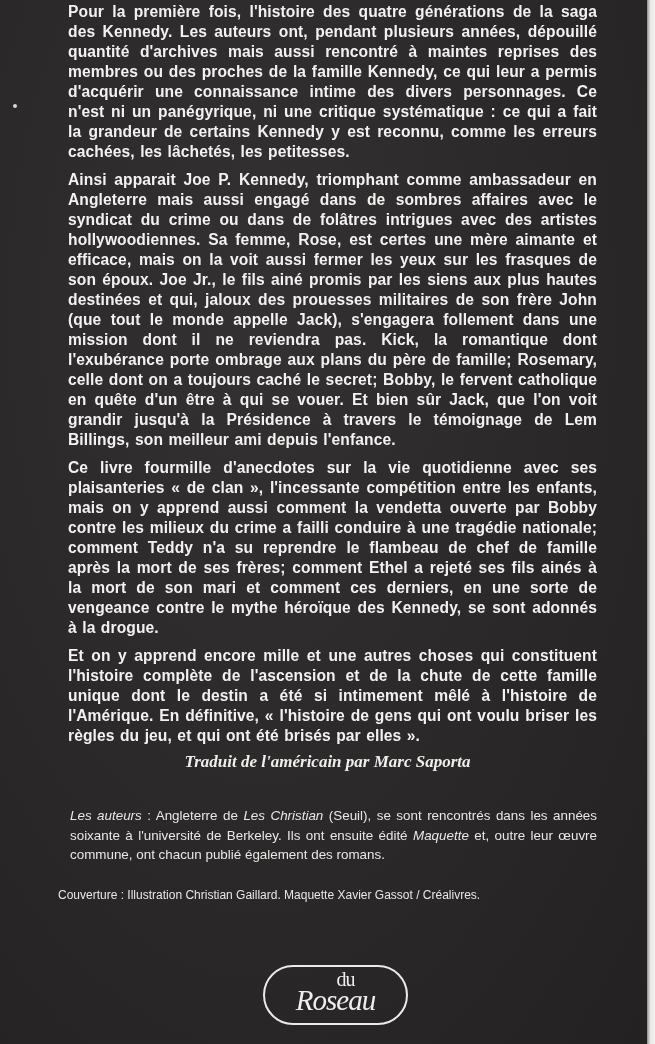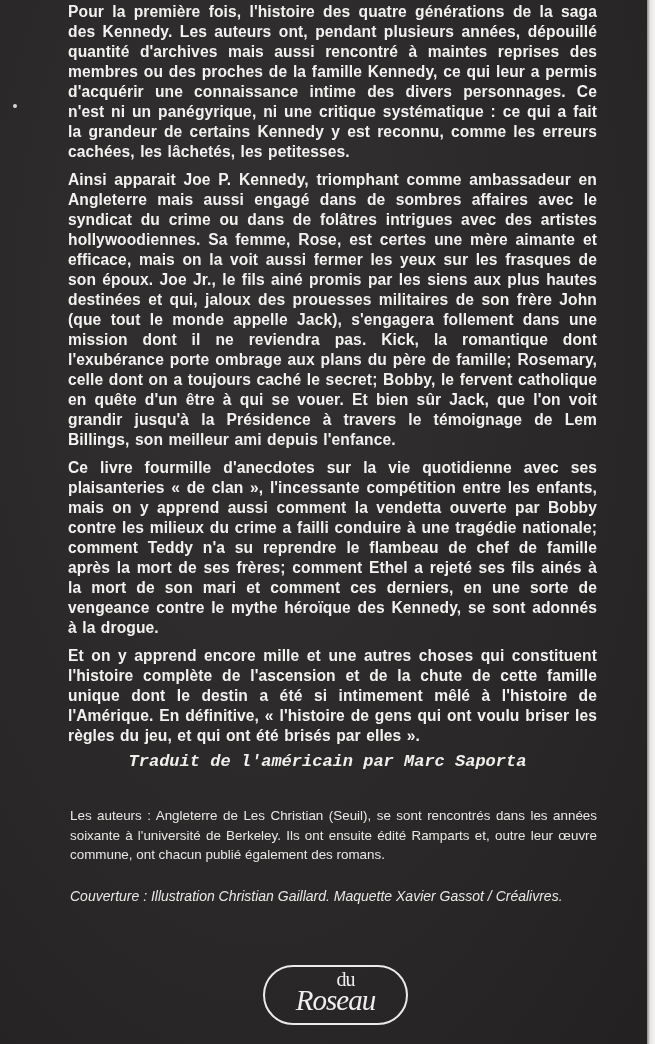--- a/index.html
+++ b/index.html
@@ -28,33 +28,33 @@
     font-size: 15.6px;
     line-height: 20px;
     text-align: justify;
     letter-spacing: 0.1px;
     word-spacing: 1px;
   }
   .body-text p { margin: 0 0 8px 0; }
   .translator {
     position: absolute; left: 0; width: 655px; top: 752px;
     text-align: center;
-    font-family: Liberation Mono, monospace;
+    font-family: Liberation Serif, serif;
     font-style: italic; font-weight: bold;
     font-size: 17px; color: #efefec;
   }
   .authors {
     position: absolute; left: 70px; top: 806px; width: 527px;
     font-size: 13.4px; line-height: 19.5px; color: #e8e8e5;
     text-align: justify;
   }
-  .authors .it { }
+  .authors .it { font-style: italic; }
   .cover {
-    position: absolute; left: 70px; top: 888px; width: 540px;
-    font-size: 14px; color: #e8e8e5; font-style: italic;
+    position: absolute; left: 58px; top: 888px; width: 540px;
+    font-size: 12px; color: #e8e8e5;
   }
   .logo {
     position: absolute; left: 263px; top: 965px; width: 145px; height: 60px;
     border: 2.5px solid #ecebea; border-radius: 32px;
     box-sizing: border-box;
     color: #f0efee;
     font-family: "Liberation Serif", serif;
     text-align: center;
   }
   .logo .du {
@@ -75,21 +75,21 @@
 
   <div class="body-text">
     <p>Pour la première fois, l'histoire des quatre générations de la saga des Kennedy. Les auteurs ont, pendant plusieurs années, dépouillé quantité d'archives mais aussi rencontré à maintes reprises des membres ou des proches de la famille Kennedy, ce qui leur a permis d'acquérir une connaissance intime des divers personnages. Ce n'est ni un panégyrique, ni une critique systématique : ce qui a fait la grandeur de certains Kennedy y est reconnu, comme les erreurs cachées, les lâchetés, les petitesses.</p>
     <p>Ainsi apparait Joe P. Kennedy, triomphant comme ambassadeur en Angleterre mais aussi engagé dans de sombres affaires avec le syndicat du crime ou dans de folâtres intrigues avec des artistes hollywoodiennes. Sa femme, Rose, est certes une mère aimante et efficace, mais on la voit aussi fermer les yeux sur les frasques de son époux. Joe Jr., le fils ainé promis par les siens aux plus hautes destinées et qui, jaloux des prouesses militaires de son frère John (que tout le monde appelle Jack), s'engagera follement dans une mission dont il ne reviendra pas. Kick, la romantique dont l'exubérance porte ombrage aux plans du père de famille; Rosemary, celle dont on a toujours caché le secret; Bobby, le fervent catholique en quête d'un être à qui se vouer. Et bien sûr Jack, que l'on voit grandir jusqu'à la Présidence à travers le témoignage de Lem Billings, son meilleur ami depuis l'enfance.</p>
     <p>Ce livre fourmille d'anecdotes sur la vie quotidienne avec ses plaisanteries « de clan », l'incessante compétition entre les enfants, mais on y apprend aussi comment la vendetta ouverte par Bobby contre les milieux du crime a failli conduire à une tragédie nationale; comment Teddy n'a su reprendre le flambeau de chef de famille après la mort de ses frères; comment Ethel a rejeté ses fils ainés à la mort de son mari et comment ces derniers, en une sorte de vengeance contre le mythe héroïque des Kennedy, se sont adonnés à la drogue.</p>
     <p>Et on y apprend encore mille et une autres choses qui constituent l'histoire complète de l'ascension et de la chute de cette famille unique dont le destin a été si intimement mêlé à l'histoire de l'Amérique. En définitive, « l'histoire de gens qui ont voulu briser les règles du jeu, et qui ont été brisés par elles ».</p>
   </div>
 
   <div class="translator">Traduit de l'américain par Marc Saporta</div>
 
-  <div class="authors"><span class="it">Les auteurs</span><span> : Angleterre de </span><span class="it">Les Christian</span><span> (Seuil), se sont rencontrés dans les années soixante à l'université de Berkeley. Ils ont ensuite édité </span><span class="it">Ramparts</span><span> et, outre leur œuvre commune, ont chacun publié également des romans.</span></div>
+  <div class="authors"><span class="it">Les auteurs</span><span> : Angleterre de </span><span class="it">Les Christian</span><span> (Seuil), se sont rencontrés dans les années soixante à l'université de Berkeley. Ils ont ensuite édité </span><span class="it">Maquette</span><span> et, outre leur œuvre commune, ont chacun publié également des romans.</span></div>
 
   <div class="cover">Couverture : Illustration Christian Gaillard. Maquette Xavier Gassot / Créalivres.</div>
 
   <div class="logo">
     <span class="du">du</span>
     <span class="name">Roseau</span>
   </div>
 </div>
 <div class="edge"></div>
 

